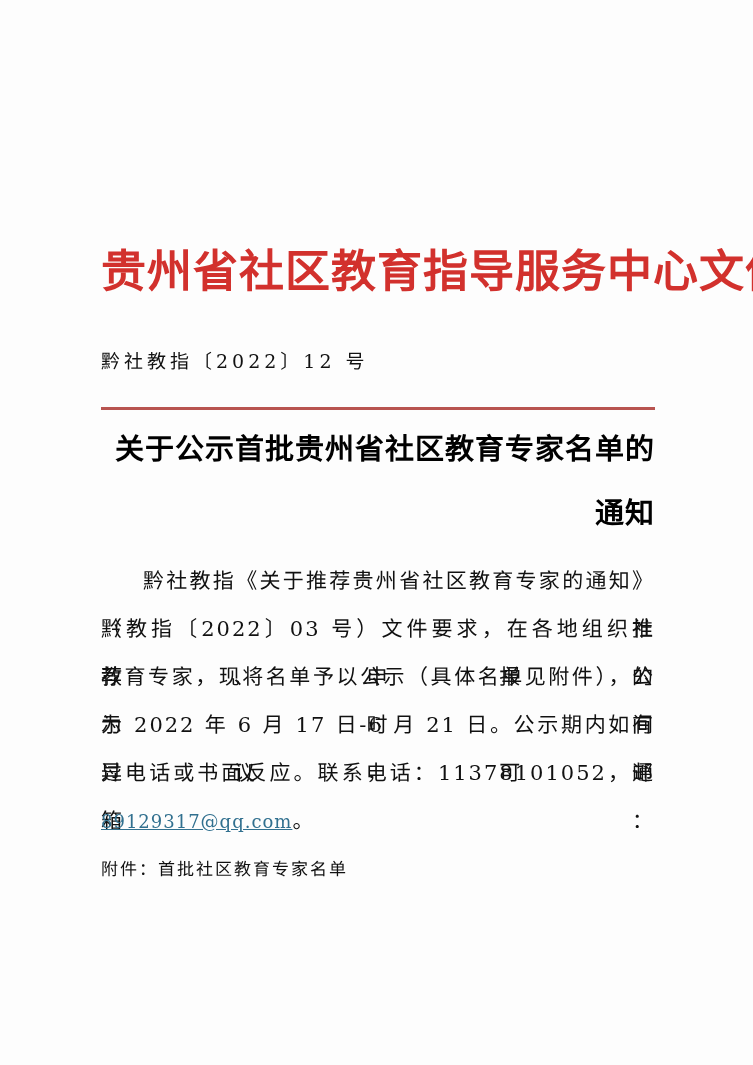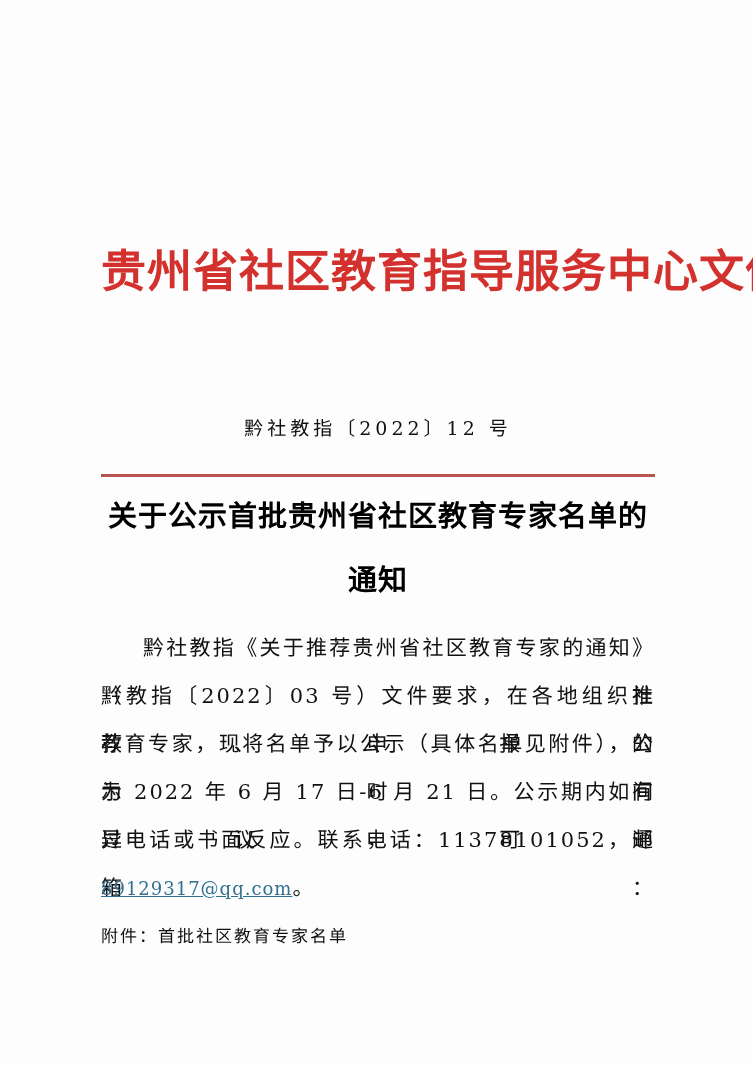--- a/index.html
+++ b/index.html
@@ -29,37 +29,37 @@
     text-align: center;
     font-size: 45px;
     font-weight: bold;
     letter-spacing: 1px;
     color: var(--header-red, #d2312d);
     white-space: nowrap;
     line-height: 1.3;
   }
   
   .doc-number {
-    margin-top: 111px;
-    text-align: center;
+    margin-top: 44px;
+    text-align: left;
     font-size: 19px;
     letter-spacing: 4px;
     color: #111;
   }
   
   .red-divider {
     margin-top: 34px;
     height: 3px;
     width: 100%;
     background: var(--divider-red, #b85450);
   }
   
   .notice-title {
     margin-top: 22px;
-    text-align: center;
+    text-align: right;
     font-weight: bold;
     font-size: 29px;
     letter-spacing: 1px;
     line-height: 1.2;
     color: #000;
   }
   .notice-title .title-line2 {
     margin-top: 30px;
   }
   

